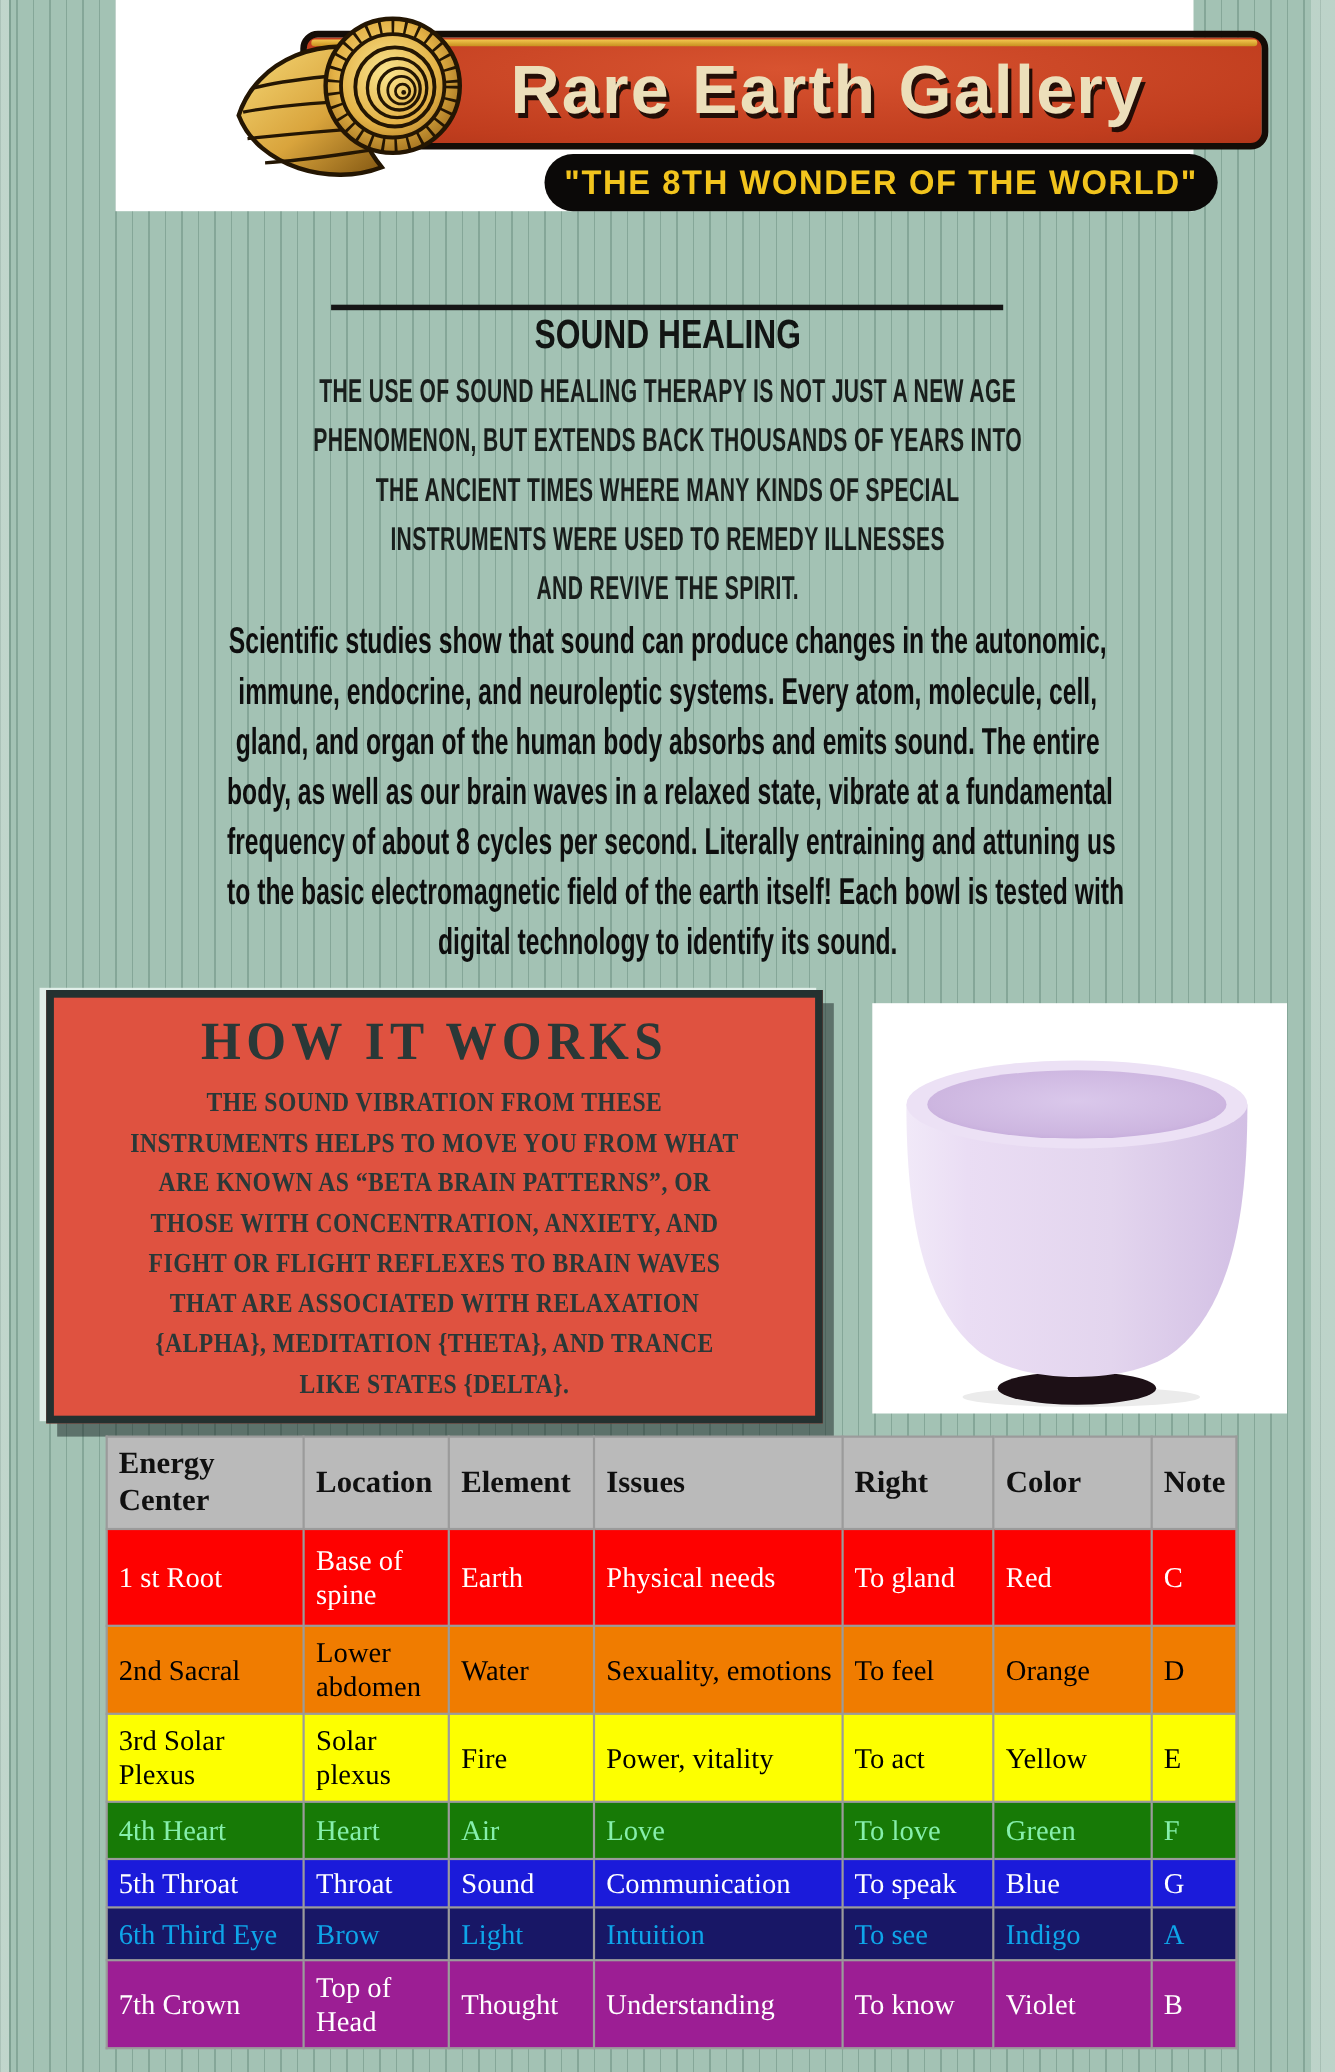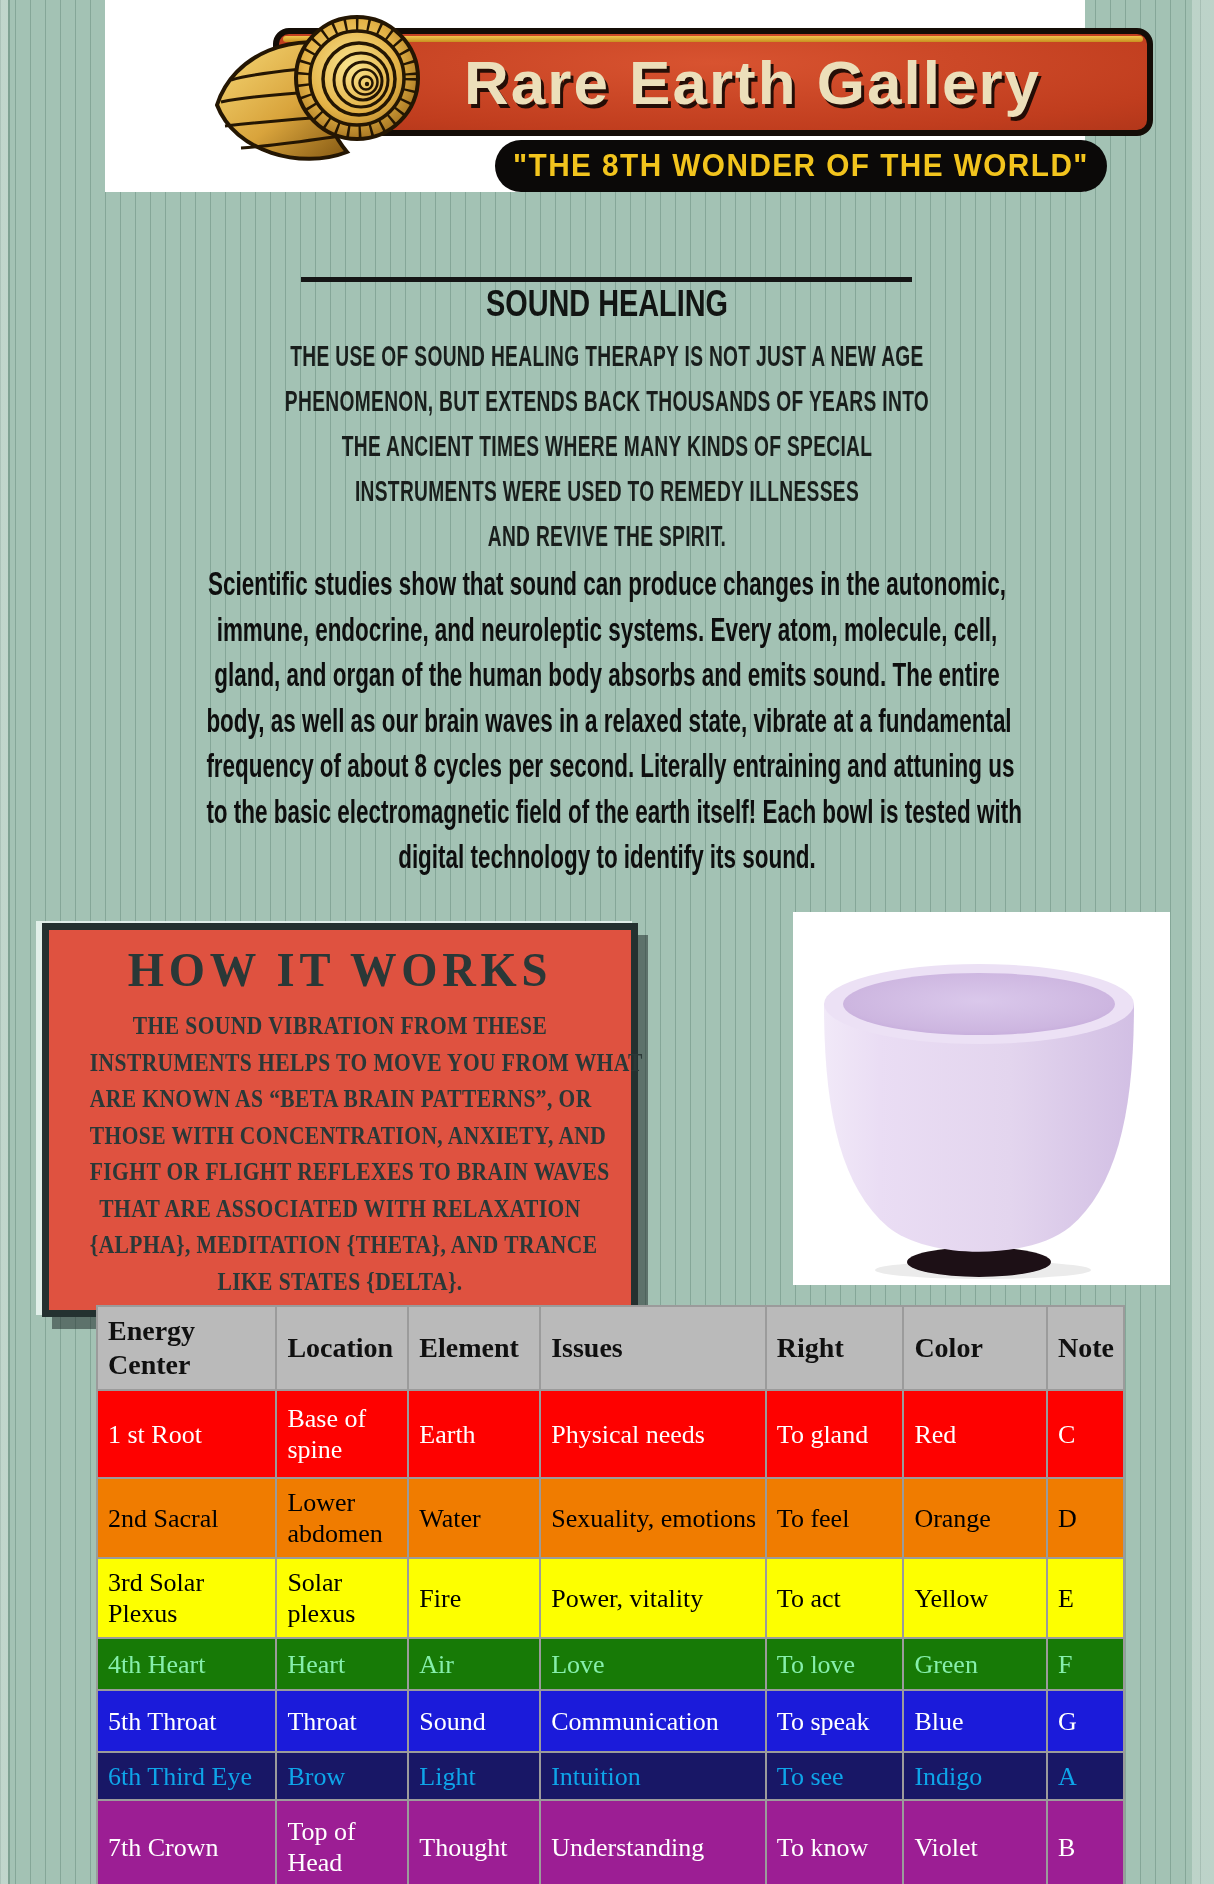--- a/index.html
+++ b/index.html
@@ -48,21 +48,21 @@
   }
   
   .caps-para{position:absolute;left:0;right:0;top:333px;}
   .caps-line{display:block;text-align:center;white-space:nowrap;font-weight:bold;font-size:30px;line-height:45px;
     letter-spacing:0.5px;color:#191e1c;transform:scaleX(0.64);}
   .mixed-para{position:absolute;left:0;right:0;top:561px;}
   .mixed-line{display:block;text-align:center;white-space:nowrap;font-weight:bold;font-size:34px;line-height:45.5px;
     color:#0e0e0e;transform:scaleX(0.66);}
   
   .how-box{
-    position:absolute;left:42px;top:923px;width:596px;height:394px;box-sizing:border-box;
+    position:absolute;left:42px;top:900px;width:706px;height:394px;box-sizing:border-box;
     background:#df5240;border:7px solid #243130;
     box-shadow:-6px -2px 0 rgba(232,244,238,0.9), 10px 12px 0 rgba(24,34,34,0.5);
   }
   .how-title{margin-top:13px;text-align:center;font-family:"Liberation Serif", serif;font-weight:bold;
     font-size:49px;line-height:54px;letter-spacing:5px;color:#2a3837;white-space:nowrap;transform:scaleX(0.95);}
   .how-lines{margin-top:11px;}
   .how-line{display:block;text-align:center;white-space:nowrap;font-family:"Liberation Serif", serif;font-weight:bold;
     font-size:25px;line-height:36.5px;letter-spacing:0.5px;color:#2a3837;transform:scaleX(0.86);}
   
   .bowl-box{position:absolute;left:793px;top:912px;width:377px;height:373px;background:#ffffff;}
@@ -71,23 +71,23 @@
     font-family:"Liberation Serif", serif;}
   .chakra th{background:#bababa;color:#101010;font-size:28px;font-weight:bold;text-align:left;
     padding:4px 6px 4px 10px;border:2px solid #9b9b9b;vertical-align:middle;line-height:34px;}
   .chakra td{font-size:26px;text-align:left;padding:2px 6px 2px 10px;border:2px solid #9b9b9b;
     vertical-align:middle;line-height:31px;}
   .chakra thead tr{height:84px;}
   .chakra tbody tr:nth-child(1){height:88px;}
   .chakra tbody tr:nth-child(2){height:80px;}
   .chakra tbody tr:nth-child(3){height:80px;}
   .chakra tbody tr:nth-child(4){height:52px;}
-  .chakra tbody tr:nth-child(5){height:62px;}
+  .chakra tbody tr:nth-child(5){height:44px;}
   .chakra tbody tr:nth-child(6){height:48px;}
-  .chakra tbody tr:nth-child(7){height:94px;}
+  .chakra tbody tr:nth-child(7){height:80px;}
 </style>
 </head>
 <body>
 
 <div class="page">
 
   <div class="logo-strip">
     <div class="banner">
       <div class="brand">Rare Earth Gallery</div>
     </div>

